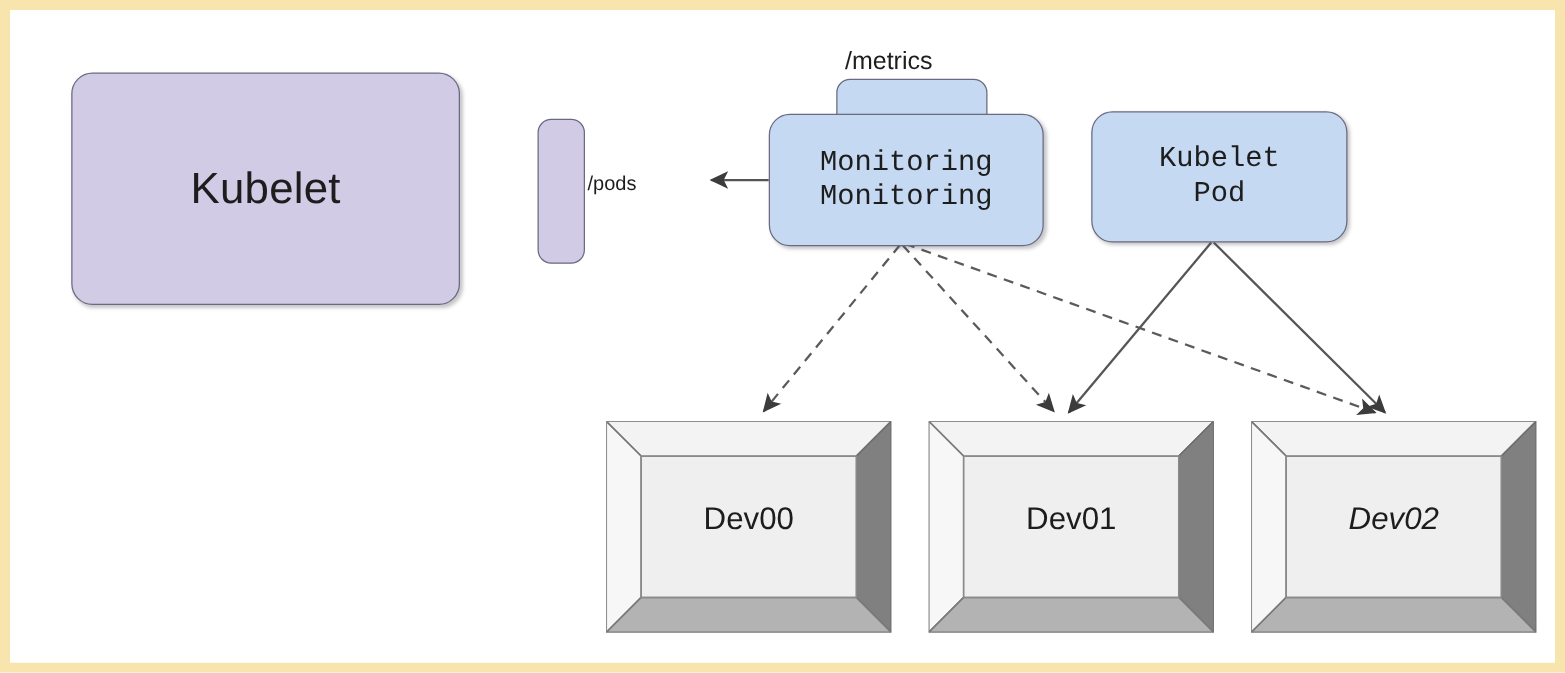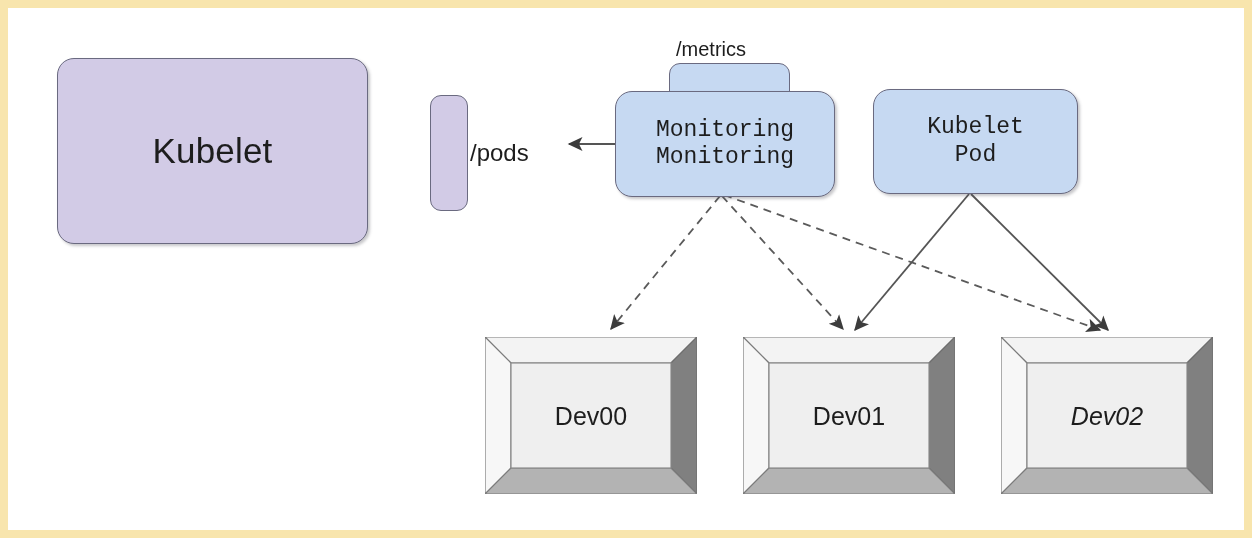--- a/index.html
+++ b/index.html
@@ -63,29 +63,29 @@
     position: absolute;
     box-sizing: border-box;
     border: 1.3px solid #6a6a80;
     border-radius: 11px;
   }
   .port-tab.purple { background: #d2cbe6; }
   .port-tab.blue   { background: #c6d9f2; }
 
   .edge-label {
     position: absolute;
-    font-size: 24px;
+    font-size: 16px;
     color: #1d1d1d;
     white-space: nowrap;
   }
 
   
   .dev-box {
     position: absolute;
-    width: 212px;
+    width: 228px;
     height: 157px;
   }
   .dev-box .cube {
     position: absolute;
     inset: 0;
   }
   .dev-box .face-label {
     position: absolute;
     left: 0;
     right: 0;

